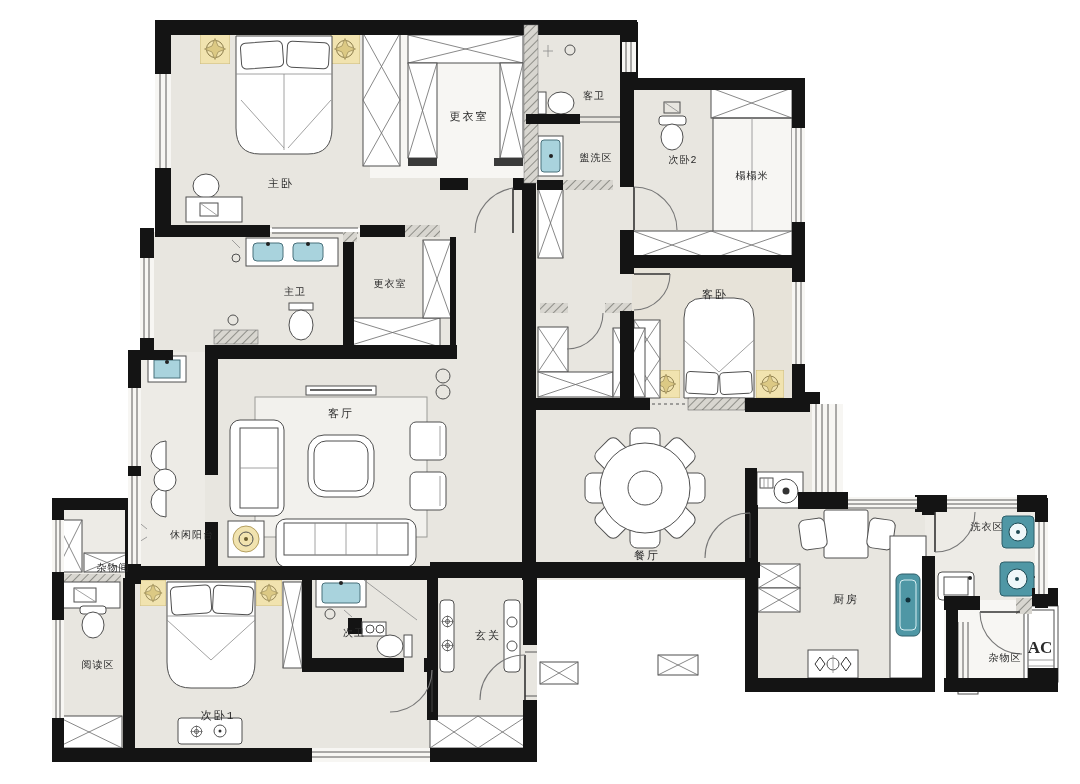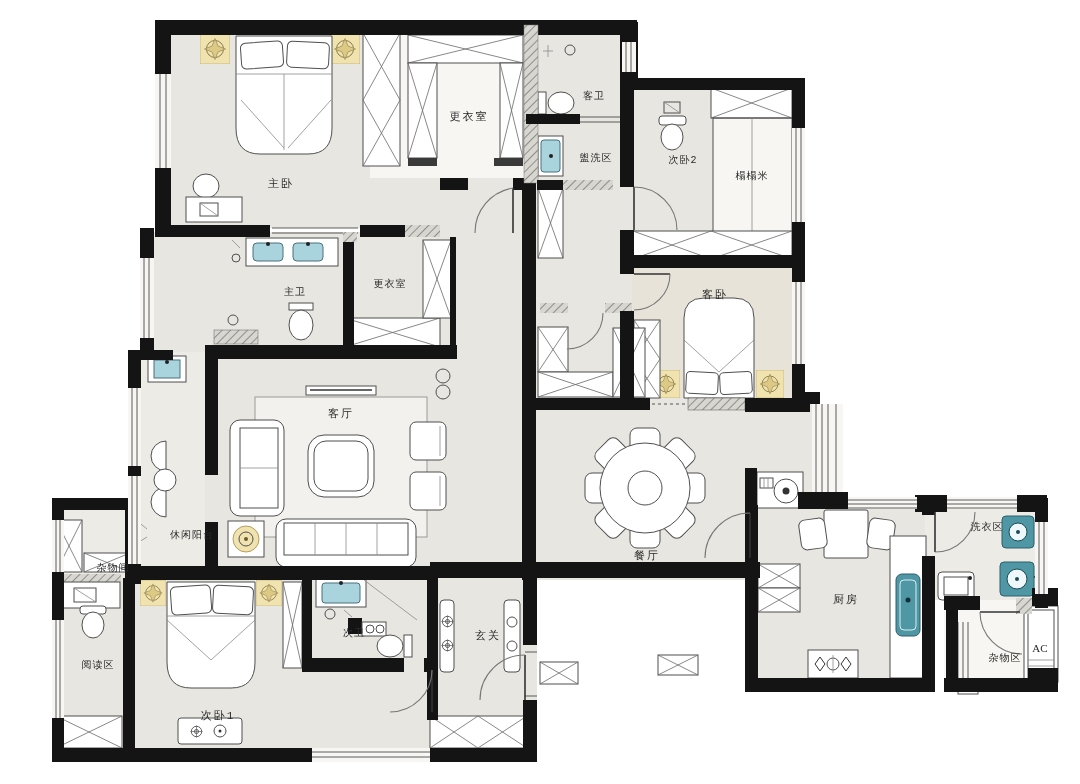--- a/index.html
+++ b/index.html
@@ -2,21 +2,21 @@
 <html><head>
 <meta charset="utf-8">
 <style>
   html,body{margin:0;padding:0;background:#fff;}
   #canvas{position:relative;width:1080px;height:784px;background:#ffffff;overflow:hidden;
           font-family:"DejaVu Sans",sans-serif;}
   #plan-svg{position:absolute;left:0;top:0;}
   .room-label{position:absolute;transform:translate(-50%,-50%);font-size:11px;letter-spacing:2px;
               color:#2a2a2a;white-space:nowrap;font-family:Liberation Mono, monospace;}
   .room-label.small{font-size:10px;letter-spacing:1px;}
-  .room-label.bold-serif{font-family:"Liberation Serif",serif;font-weight:normal;font-size:11px;letter-spacing:0;}
+  .room-label.bold-serif{font-family:"Liberation Serif",serif;font-weight:bold;font-size:17px;letter-spacing:0;}
   
   .w{fill:#141414;}
   .flr{fill:#e8e6e0;}
   .flr2{fill:#e7e3d9;}
   .flrl{fill:#edebe6;}
   .wt{fill:#f7f6f3;}
   .fu{fill:#ffffff;stroke:#4f4f4f;stroke-width:1;}
   .fn{fill:none;stroke:#4f4f4f;stroke-width:1;}
   .thin{fill:none;stroke:#8a8a8a;stroke-width:.8;}
   .xl{stroke:#6a6a6a;stroke-width:.8;}

